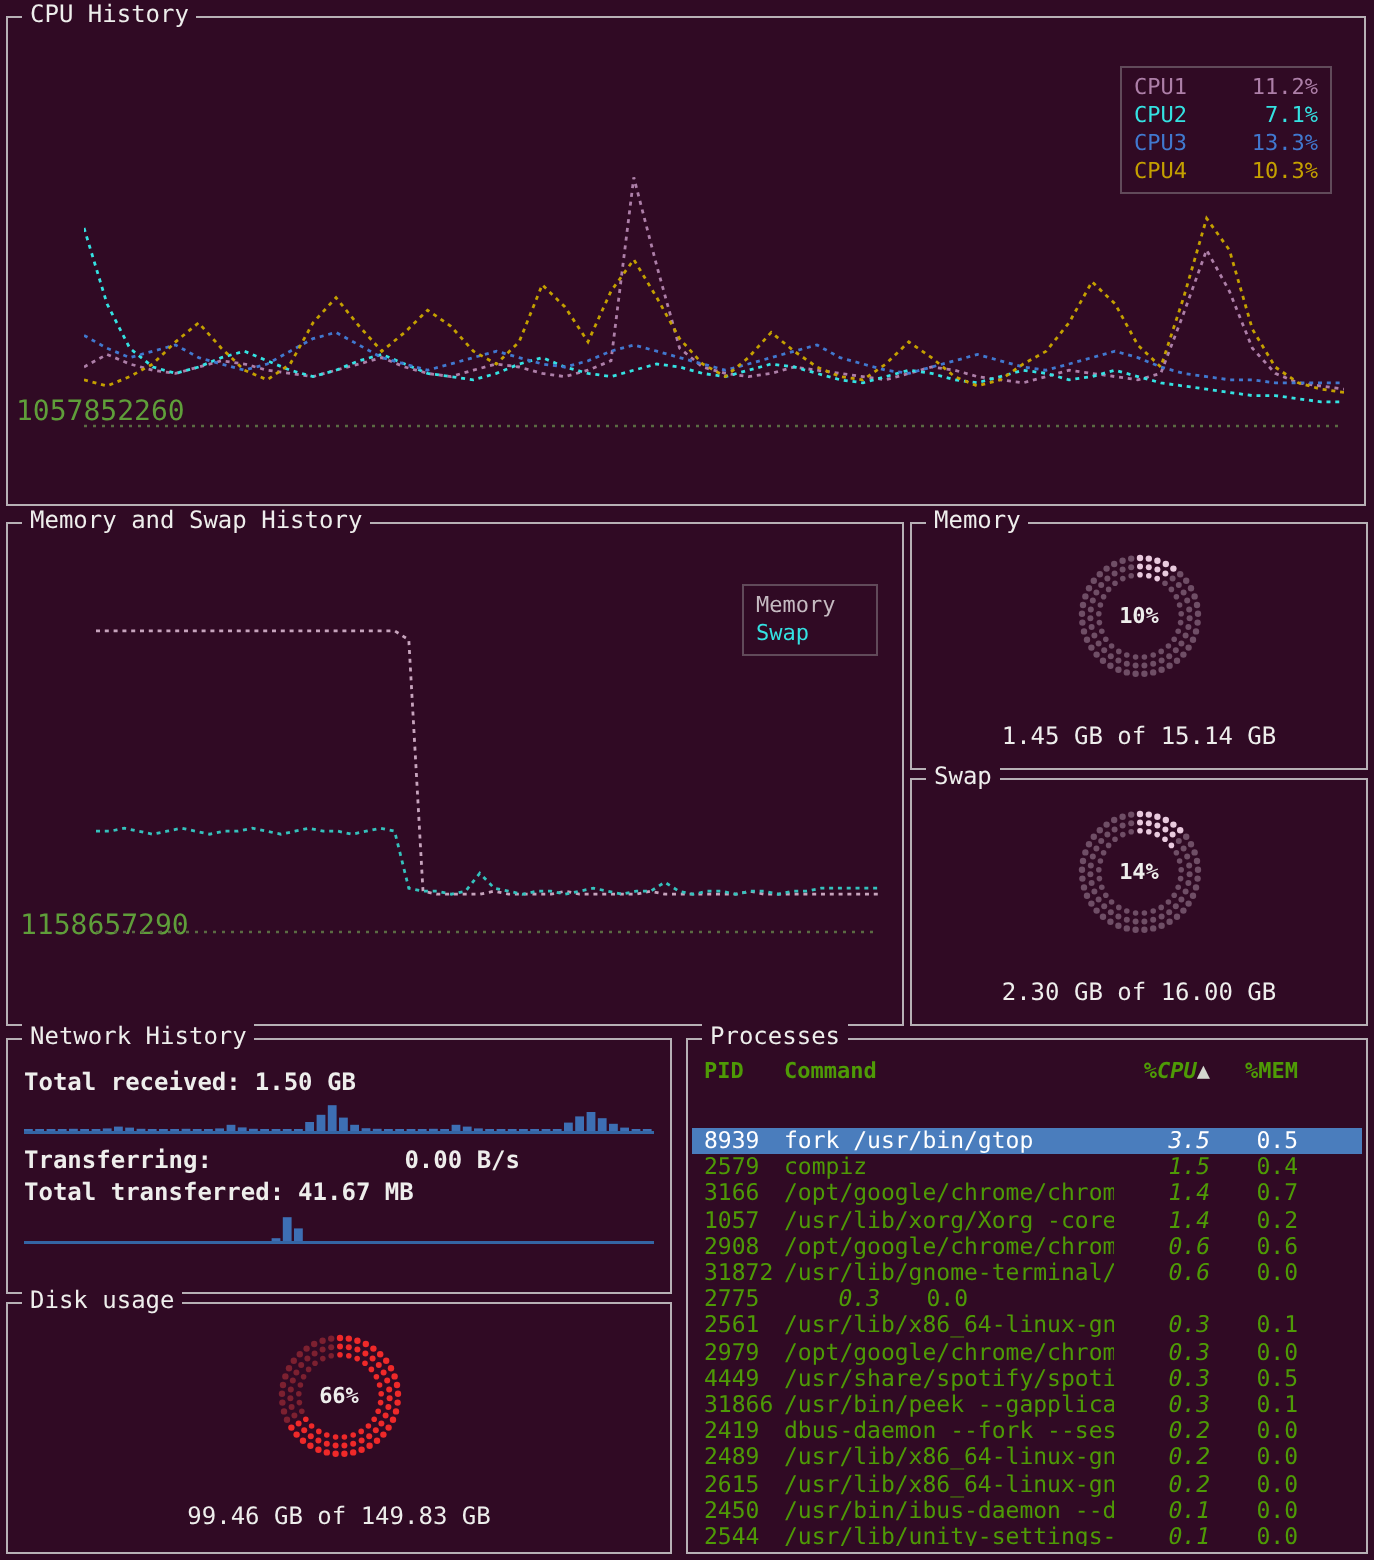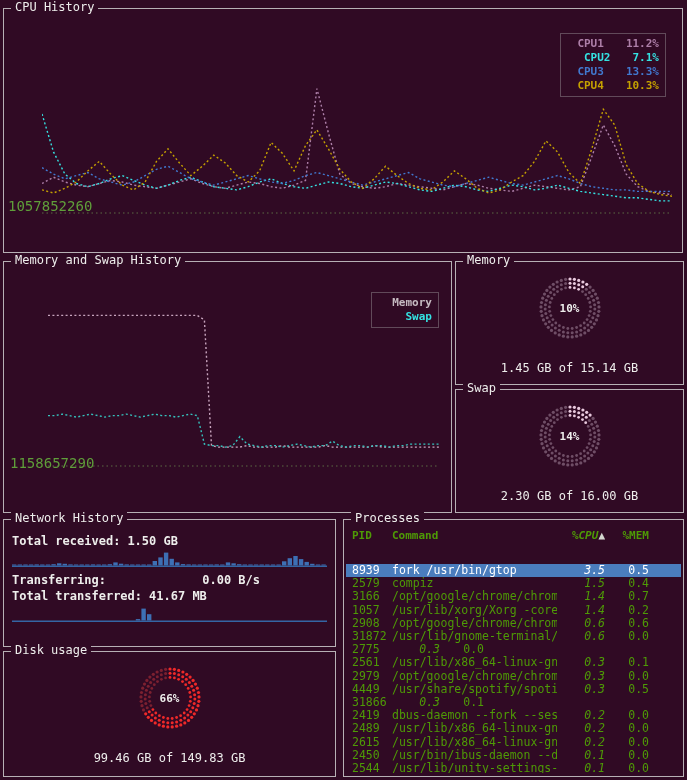--- a/index.html
+++ b/index.html
@@ -16,21 +16,21 @@
   .yaxis {
     position:absolute; display:flex; flex-direction:row;
     justify-content:space-between; align-items:flex-end;
     font-size:14px; line-height:11px; color:#5f9e3a;
   }
   .chart { position:absolute; display:block; }
   .legend-box {
     position:absolute; border:1px solid #614a5a; background:#300a24;
     padding:3px 6px; font-size:11px; line-height:14px; z-index:2;
   }
-  .legend-row { display:flex; justify-content:flex-end; gap:22px;font-weight:bold; }
+  .legend-row { display:flex; justify-content:space-between; gap:22px; }
   .donut-wrap { position:absolute; left:50%; transform:translateX(-50%); }
   .donut-wrap svg { display:block; }
   .donut-label {
     position:absolute; left:0; right:0; top:50%; transform:translateY(-50%);
     text-align:center; font-size:11px; font-weight:bold; color:#eeeeec;
   }
   .donut-detail {
     position:absolute; left:0; right:0; text-align:center;
     font-size:12px; color:#eeeeec;
   }
@@ -617,20 +617,21 @@
         <span class="col-mem">0.0</span>
       </div>
         <div class="proc-row">
         <span class="col-pid">4449</span>
         <span class="col-cmd">/usr/share/spotify/spoti</span>
         <span class="col-cpu">0.3</span>
         <span class="col-mem">0.5</span>
       </div>
         <div class="proc-row">
         <span class="col-pid">31866</span>
+        <span class="col-cmd">/usr/bin/peek --gapplica</span>
         <span class="col-cpu">0.3</span>
         <span class="col-mem">0.1</span>
       </div>
         <div class="proc-row">
         <span class="col-pid">2419</span>
         <span class="col-cmd">dbus-daemon --fork --ses</span>
         <span class="col-cpu">0.2</span>
         <span class="col-mem">0.0</span>
       </div>
         <div class="proc-row">

